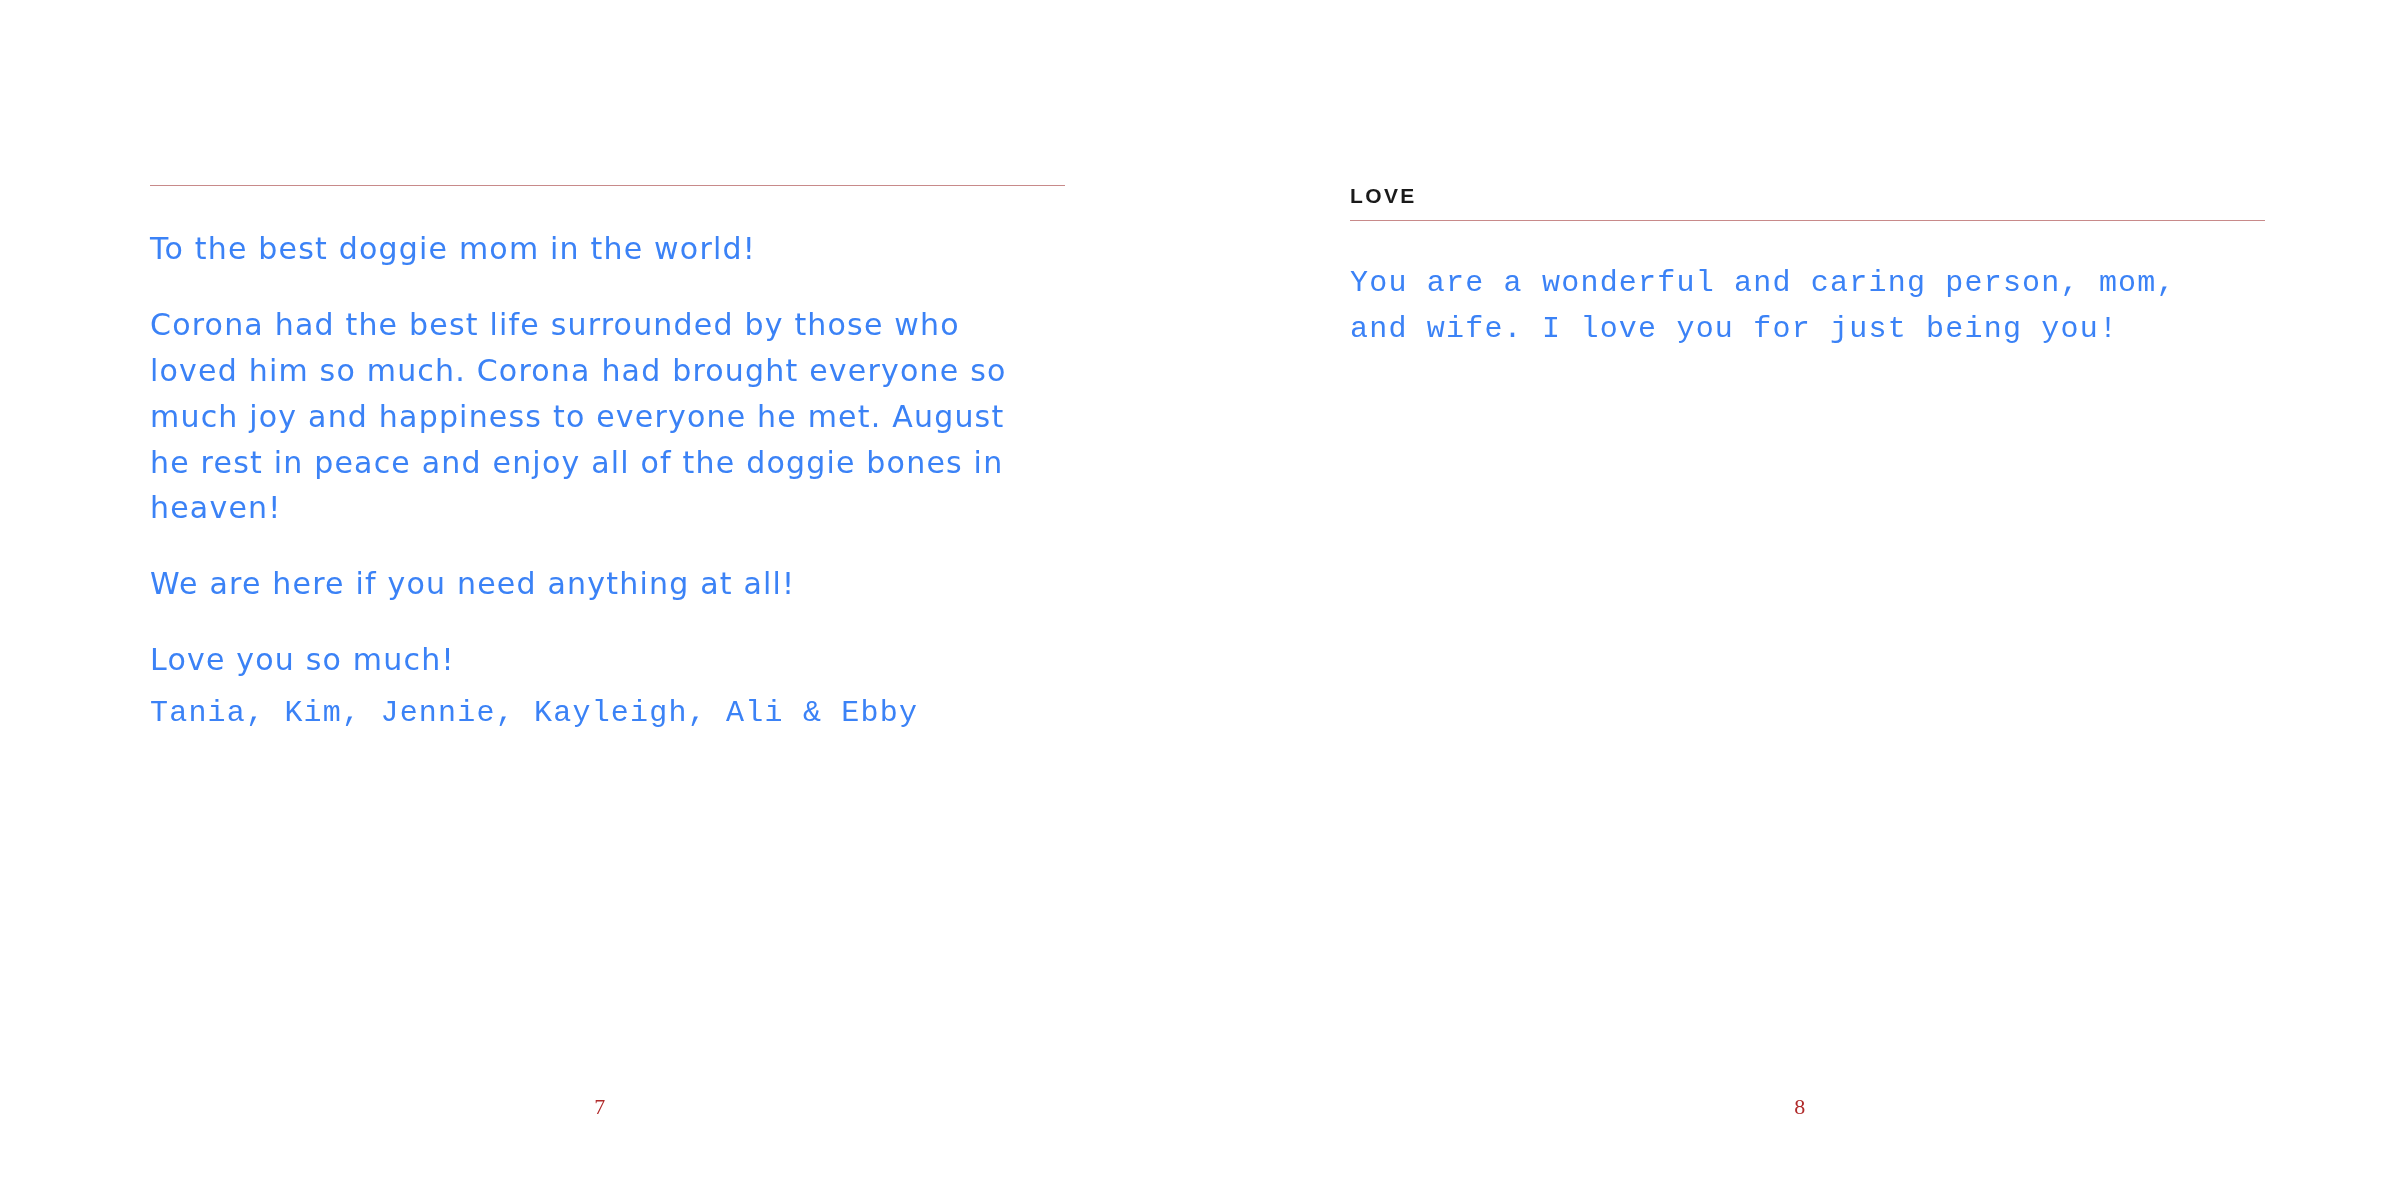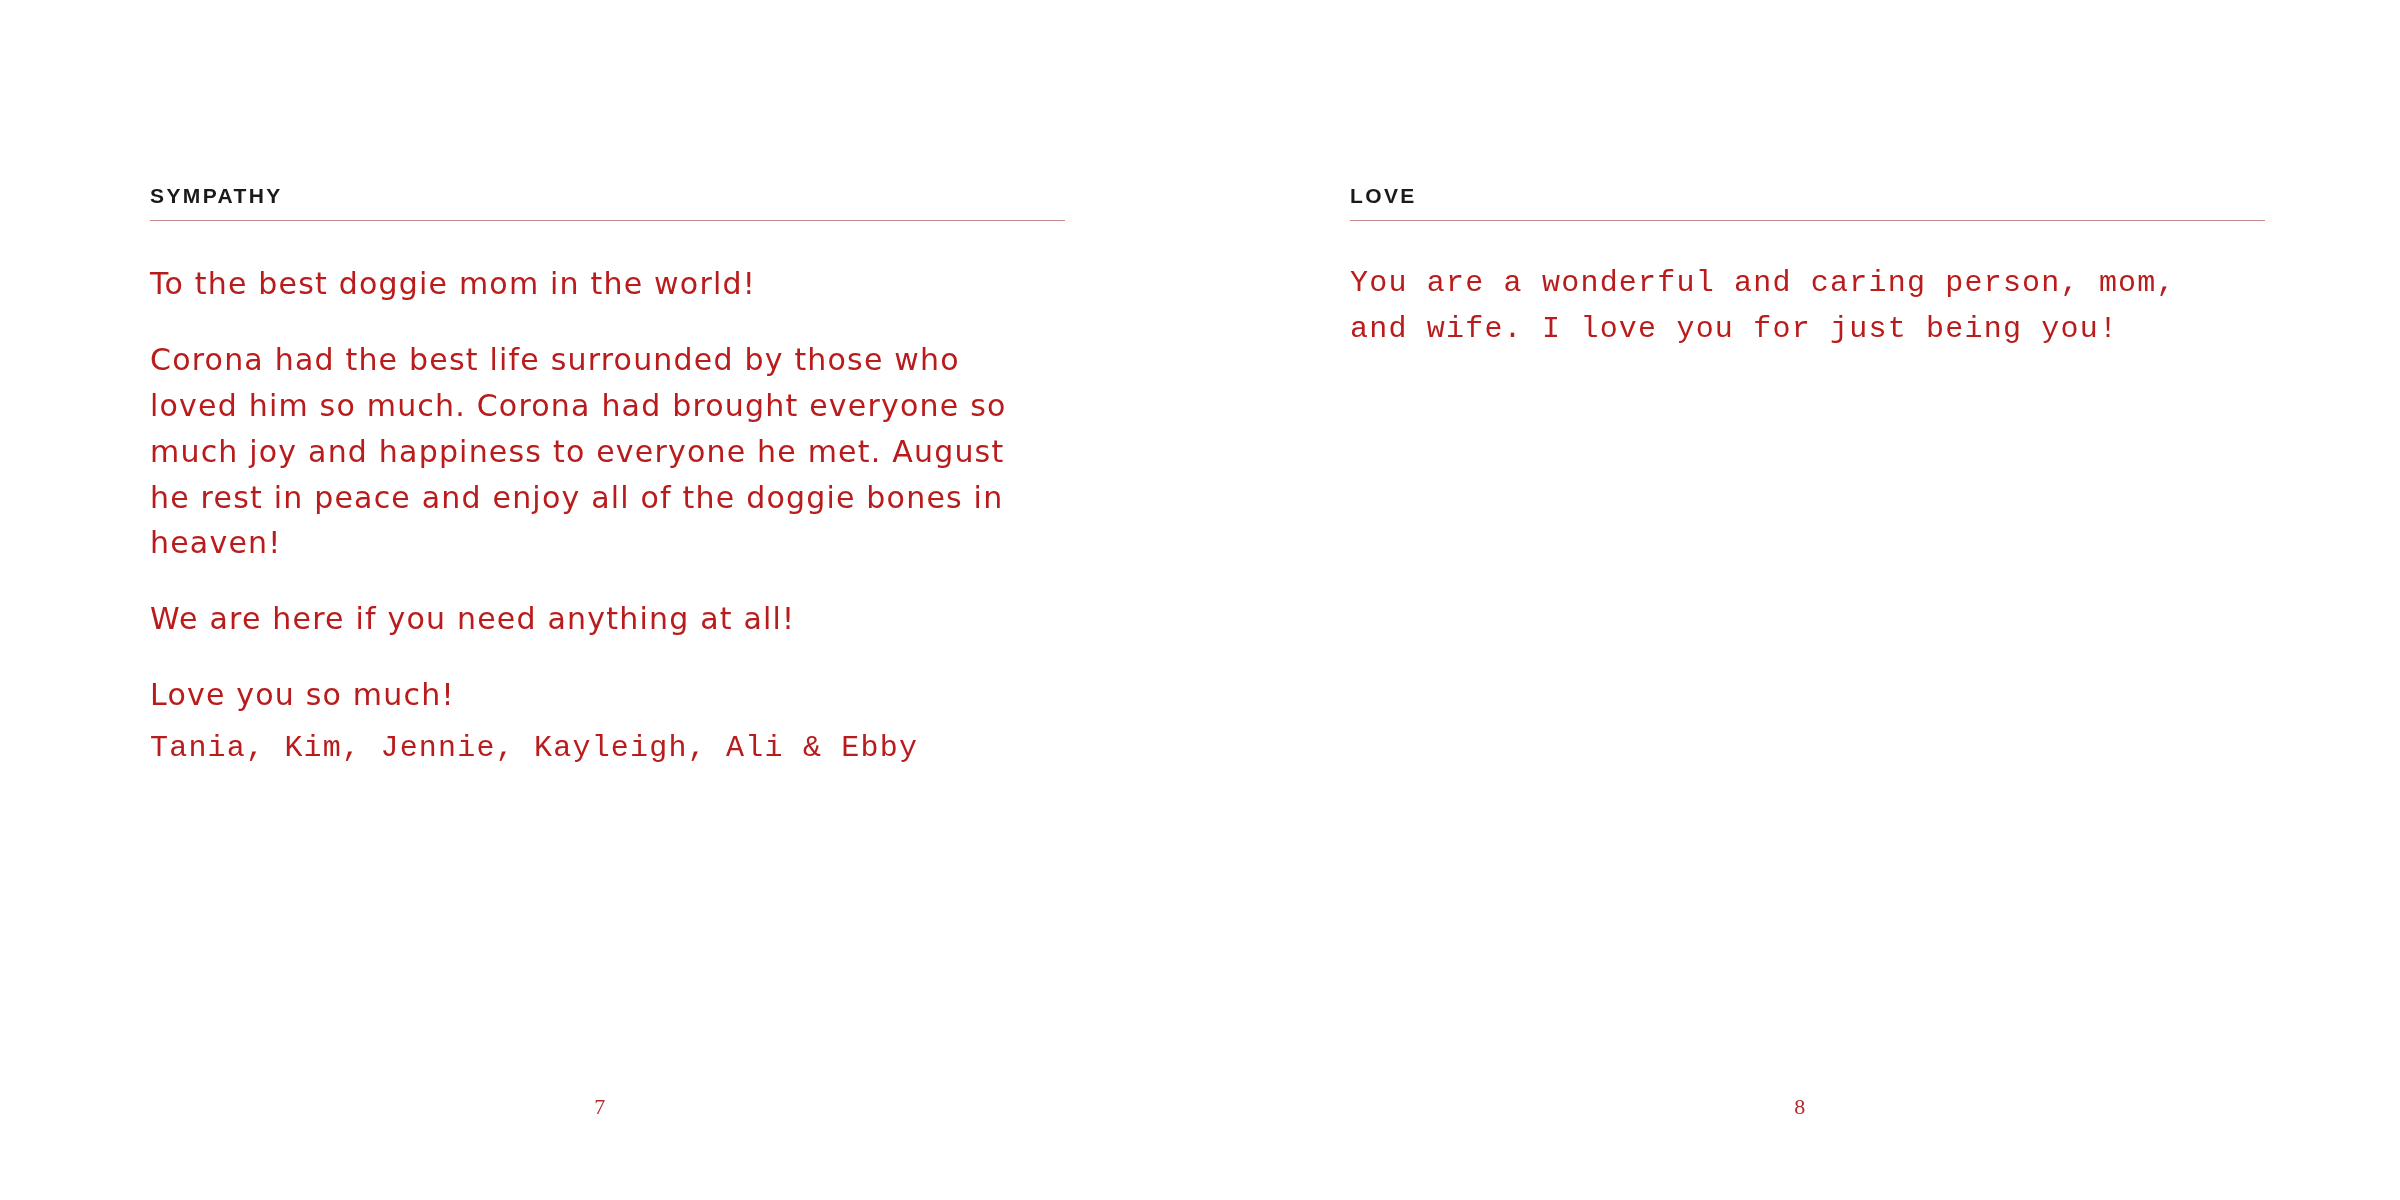--- a/index.html
+++ b/index.html
@@ -52,21 +52,21 @@
   .rule {
     height: 1px;
     width: 100%;
     background: #c88a8a;
     margin-bottom: 40px;
   }
   .handwriting {
     font-family: "DejaVu Sans", sans-serif;
     font-size: 30px;
     line-height: 1.53;
-    color: #b91c1c;
+    color: #3b82f6;
     letter-spacing: 1.2px;
     font-weight: 400;
   }
   .para {
     margin: 0 0 30px 0;
     max-width: 900px;
   }
   .para.tight {
     margin-bottom: 8px;
   }
@@ -89,21 +89,20 @@
     padding-right: 0;
   }
 </style>
 </head>
 <body>
 
 <div class="spread">
 
   <div class="page page-left">
     <div class="page-inner">
-      <div class="section-title">SYMPATHY</div>
       <div class="rule"></div>
       <div class="handwriting">
         <p class="para">To the best doggie mom in the world!</p>
         <p class="para">Corona had the best life surrounded by those who loved him so much. Corona had brought everyone so much joy and happiness to everyone he met. August he rest in peace and enjoy all of the doggie bones in heaven!</p>
         <p class="para">We are here if you need anything at all!</p>
         <p class="para tight">Love you so much!</p>
         <p class="para">Tania, Kim, Jennie, Kayleigh, Ali &amp; Ebby</p>
       </div>
     </div>
     <div class="page-number">7</div>

